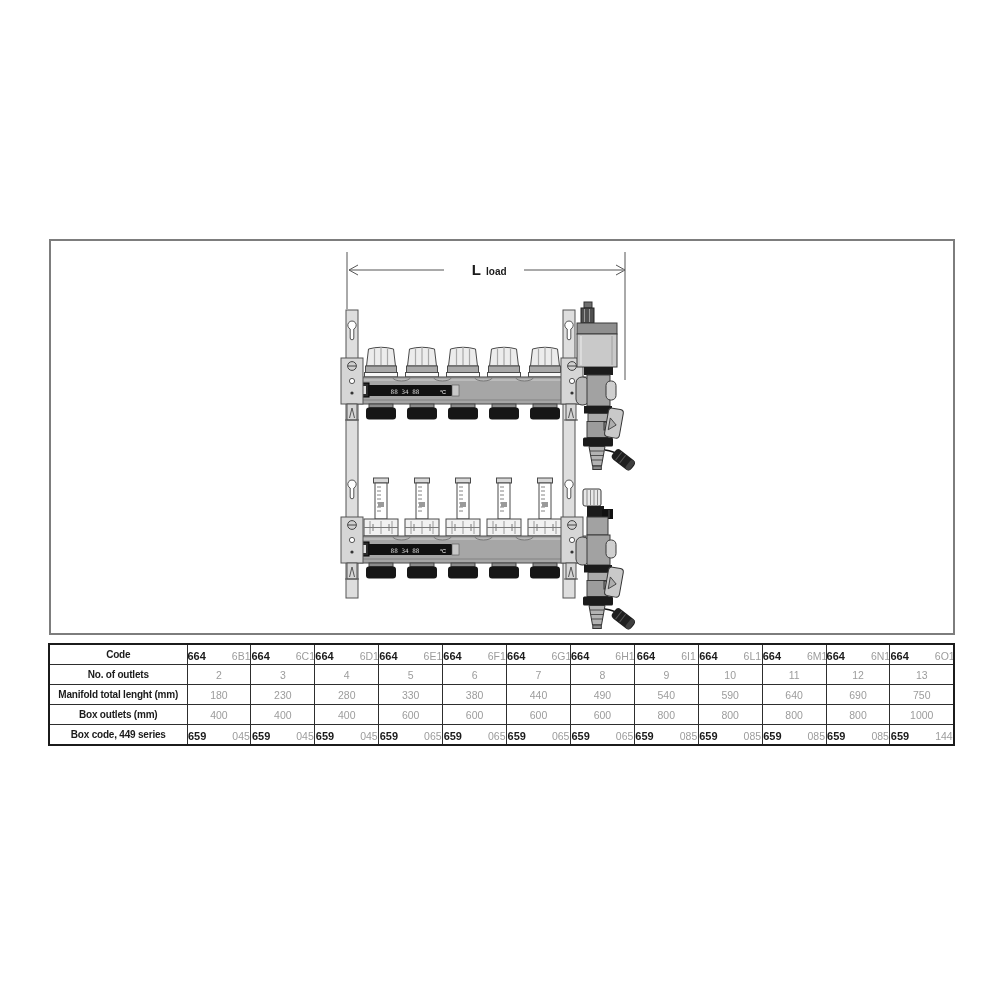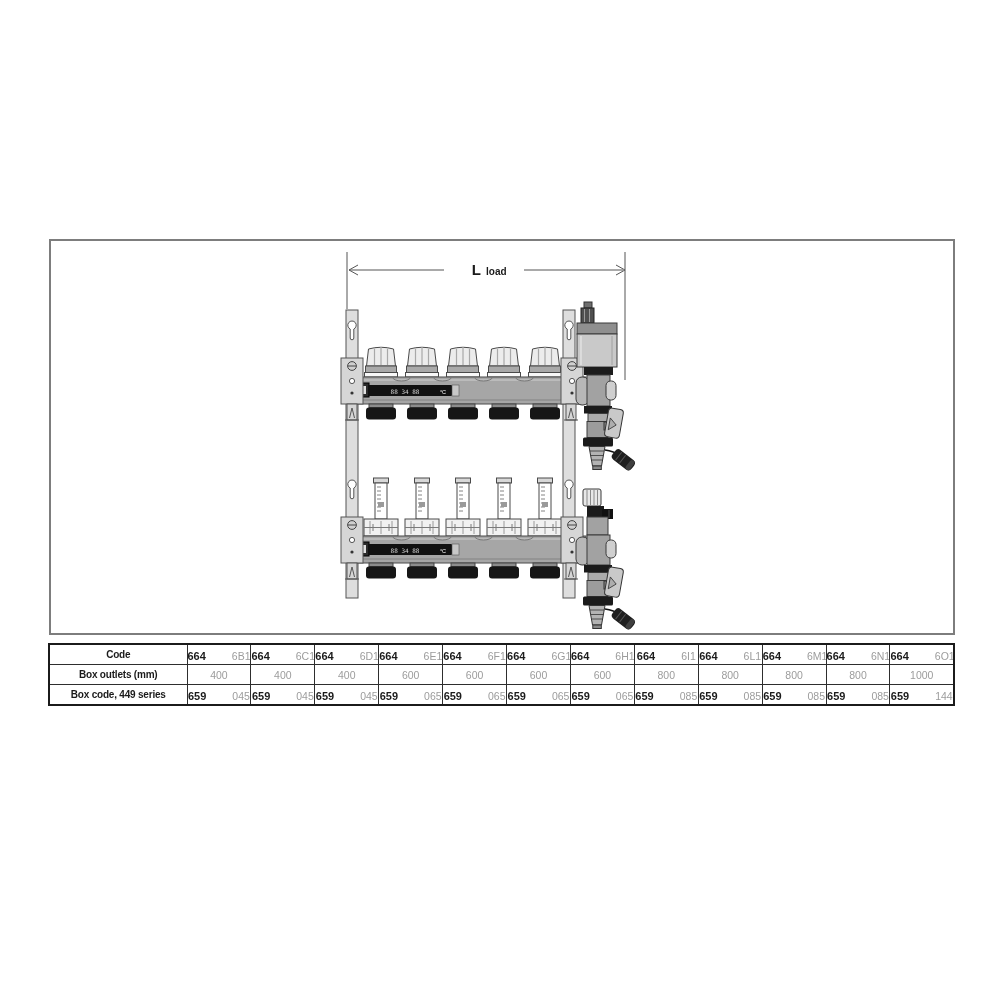--- a/index.html
+++ b/index.html
@@ -238,20 +238,50 @@
       <td><span class="pre">664</span><span class="val">6F1</span></td>
       <td><span class="pre">664</span><span class="val">6G1</span></td>
       <td><span class="pre">664</span><span class="val">6H1</span></td>
       <td><span class="pre">664</span><span class="val">6I1</span></td>
       <td><span class="pre">664</span><span class="val">6L1</span></td>
       <td><span class="pre">664</span><span class="val">6M1</span></td>
       <td><span class="pre">664</span><span class="val">6N1</span></td>
       <td><span class="pre">664</span><span class="val">6O1</span></td>
     </tr>
     <tr>
+      <td class="lbl">No. of outlets</td>
+      <td class="val">2</td>
+      <td class="val">3</td>
+      <td class="val">4</td>
+      <td class="val">5</td>
+      <td class="val">6</td>
+      <td class="val">7</td>
+      <td class="val">8</td>
+      <td class="val">9</td>
+      <td class="val">10</td>
+      <td class="val">11</td>
+      <td class="val">12</td>
+      <td class="val">13</td>
+    </tr>
+    <tr>
+      <td class="lbl">Manifold total lenght (mm)</td>
+      <td class="val">180</td>
+      <td class="val">230</td>
+      <td class="val">280</td>
+      <td class="val">330</td>
+      <td class="val">380</td>
+      <td class="val">440</td>
+      <td class="val">490</td>
+      <td class="val">540</td>
+      <td class="val">590</td>
+      <td class="val">640</td>
+      <td class="val">690</td>
+      <td class="val">750</td>
+    </tr>
+    <tr>
       <td class="lbl">Box outlets (mm)</td>
       <td class="val">400</td>
       <td class="val">400</td>
       <td class="val">400</td>
       <td class="val">600</td>
       <td class="val">600</td>
       <td class="val">600</td>
       <td class="val">600</td>
       <td class="val">800</td>
       <td class="val">800</td>

